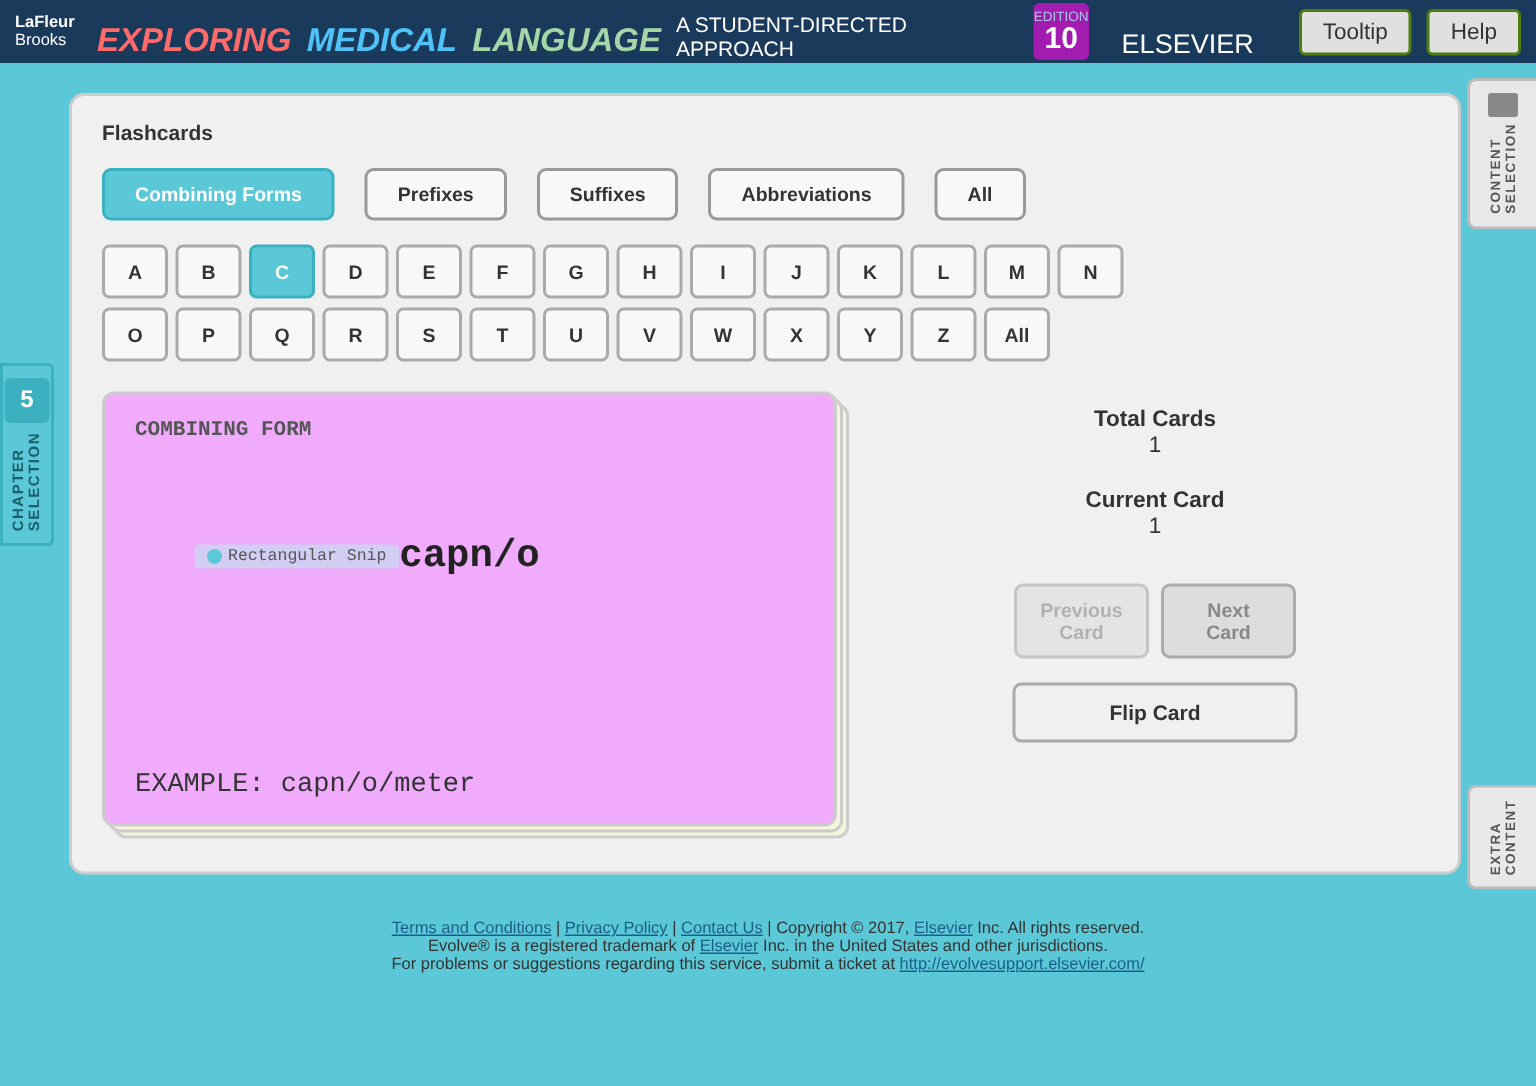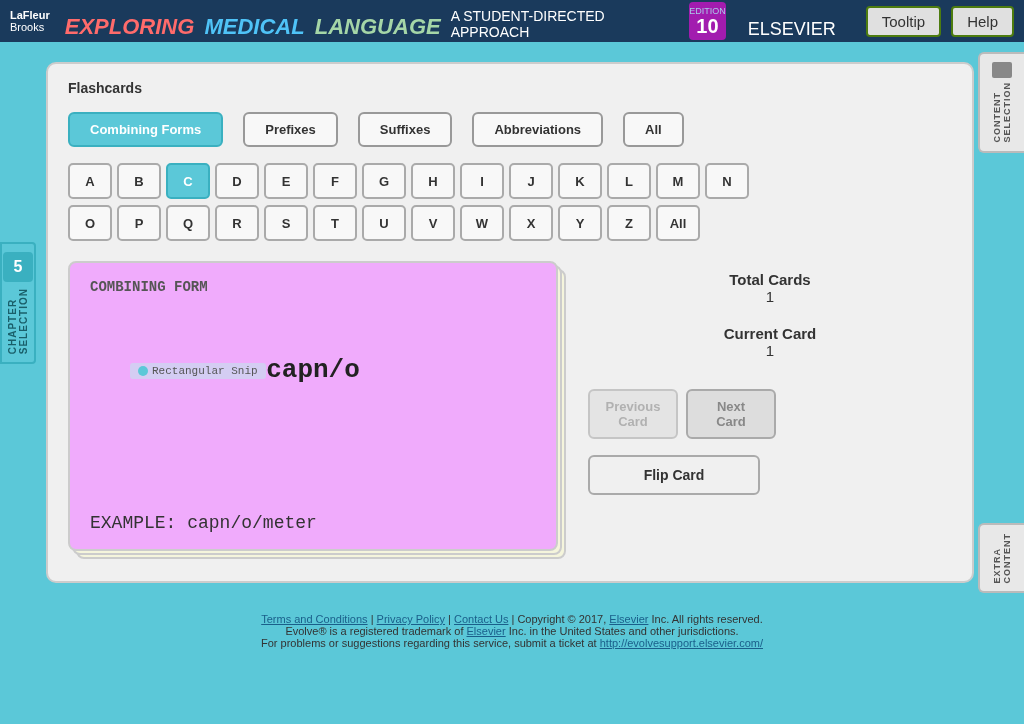--- a/index.html
+++ b/index.html
@@ -252,20 +252,21 @@
       display: flex;
       align-items: center;
       gap: 4px;
     }
 
     
     .card-controls {
       flex: 1;
       display: flex;
       flex-direction: column;
+      align-items: center;
       gap: 10px;
       padding-top: 10px;
     }
     .stat-block {
       text-align: center;
       margin-bottom: 10px;
     }
     .stat-label {
       font-size: 15px;
       font-weight: bold;
@@ -291,21 +292,21 @@
       font-size: 13px;
       font-weight: bold;
       color: #888;
       cursor: pointer;
       text-align: center;
     }
     .nav-btn:disabled {
       opacity: 0.6;
     }
     .flip-btn {
-      width: 172px;
+      width: 190px;
       height: 40px;
       border-radius: 6px;
       border: 2px solid #aaa;
       background-color: #f0f0f0;
       font-size: 14px;
       font-weight: bold;
       color: #333;
       cursor: pointer;
       margin-top: 6px;
     }

